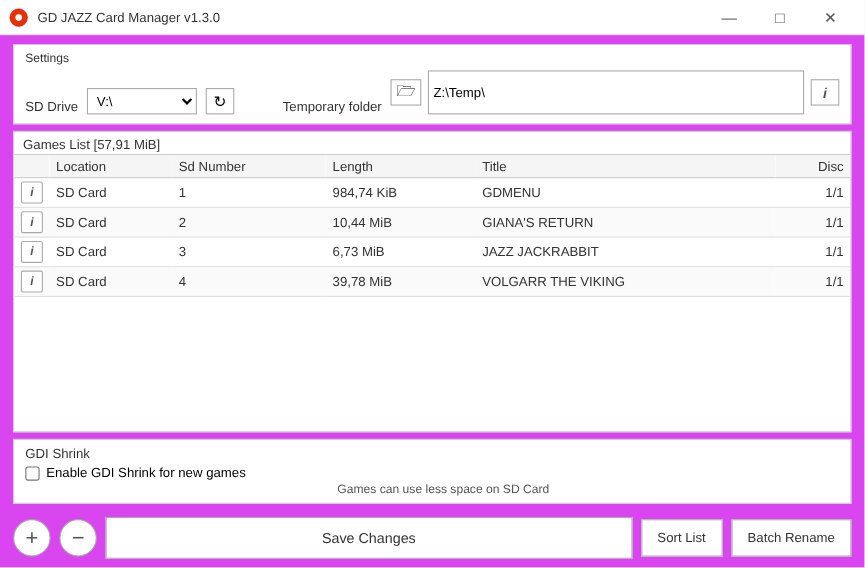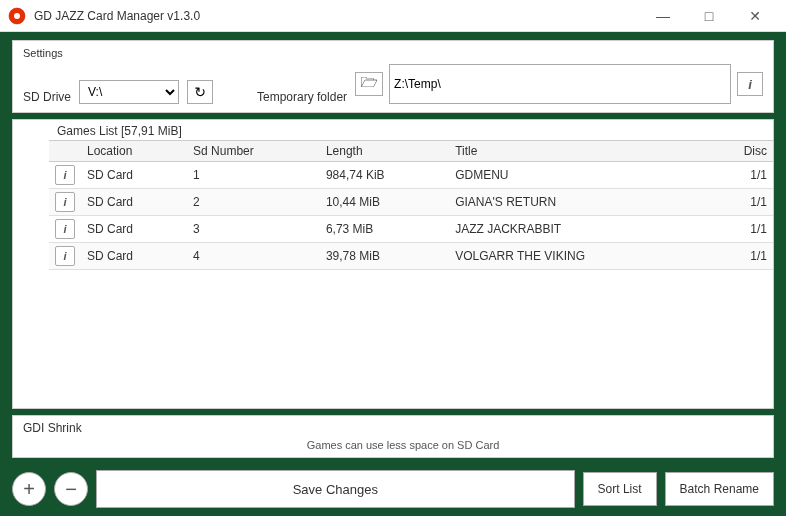--- a/index.html
+++ b/index.html
@@ -51,21 +51,21 @@
       color: #555;
     }
 
     
     .main {
       flex: 1;
       padding: 8px 12px;
       display: flex;
       flex-direction: column;
       gap: 6px;
-      background: #14532d;
+      background: #d946ef;
     }
 
     
     .settings-section {
       background: white;
       border: 1px solid #ccc;
       padding: 6px 10px 8px;
     }
     .section-label {
       font-size: 11px;
@@ -147,21 +147,20 @@
     }
 
     
     .games-section {
       background: white;
       border: 1px solid #ccc;
       flex: 1;
       display: flex;
       flex-direction: column;
       overflow: hidden;
-      padding-left: 36px;
     }
     .games-header {
       font-size: 12px;
       color: #333;
       padding: 4px 8px 2px;
       border-bottom: 1px solid #ccc;
     }
     .games-table-wrapper {
       flex: 1;
       overflow-y: auto;
@@ -389,20 +388,24 @@
               <td>VOLGARR THE VIKING</td>
               <td class="col-disc">1/1</td>
             </tr>
           </tbody>
       </table>
     </div>
   </div>
 
   <div class="gdi-section">
     <div class="gdi-section-label">GDI Shrink</div>
+    <div class="gdi-checkbox-row">
+      <input type="checkbox" style="">
+      <label>Enable GDI Shrink for new games</label>
+    </div>
     <div class="gdi-note">Games can use less space on SD Card</div>
   </div>
 
   <div class="bottom-bar">
     <button class="circle-btn">+</button>
     <button class="circle-btn">−</button>
     <button class="save-btn">Save Changes</button>
     <button class="sort-btn">Sort List</button>
     <button class="batch-btn">Batch Rename</button>
   </div>

